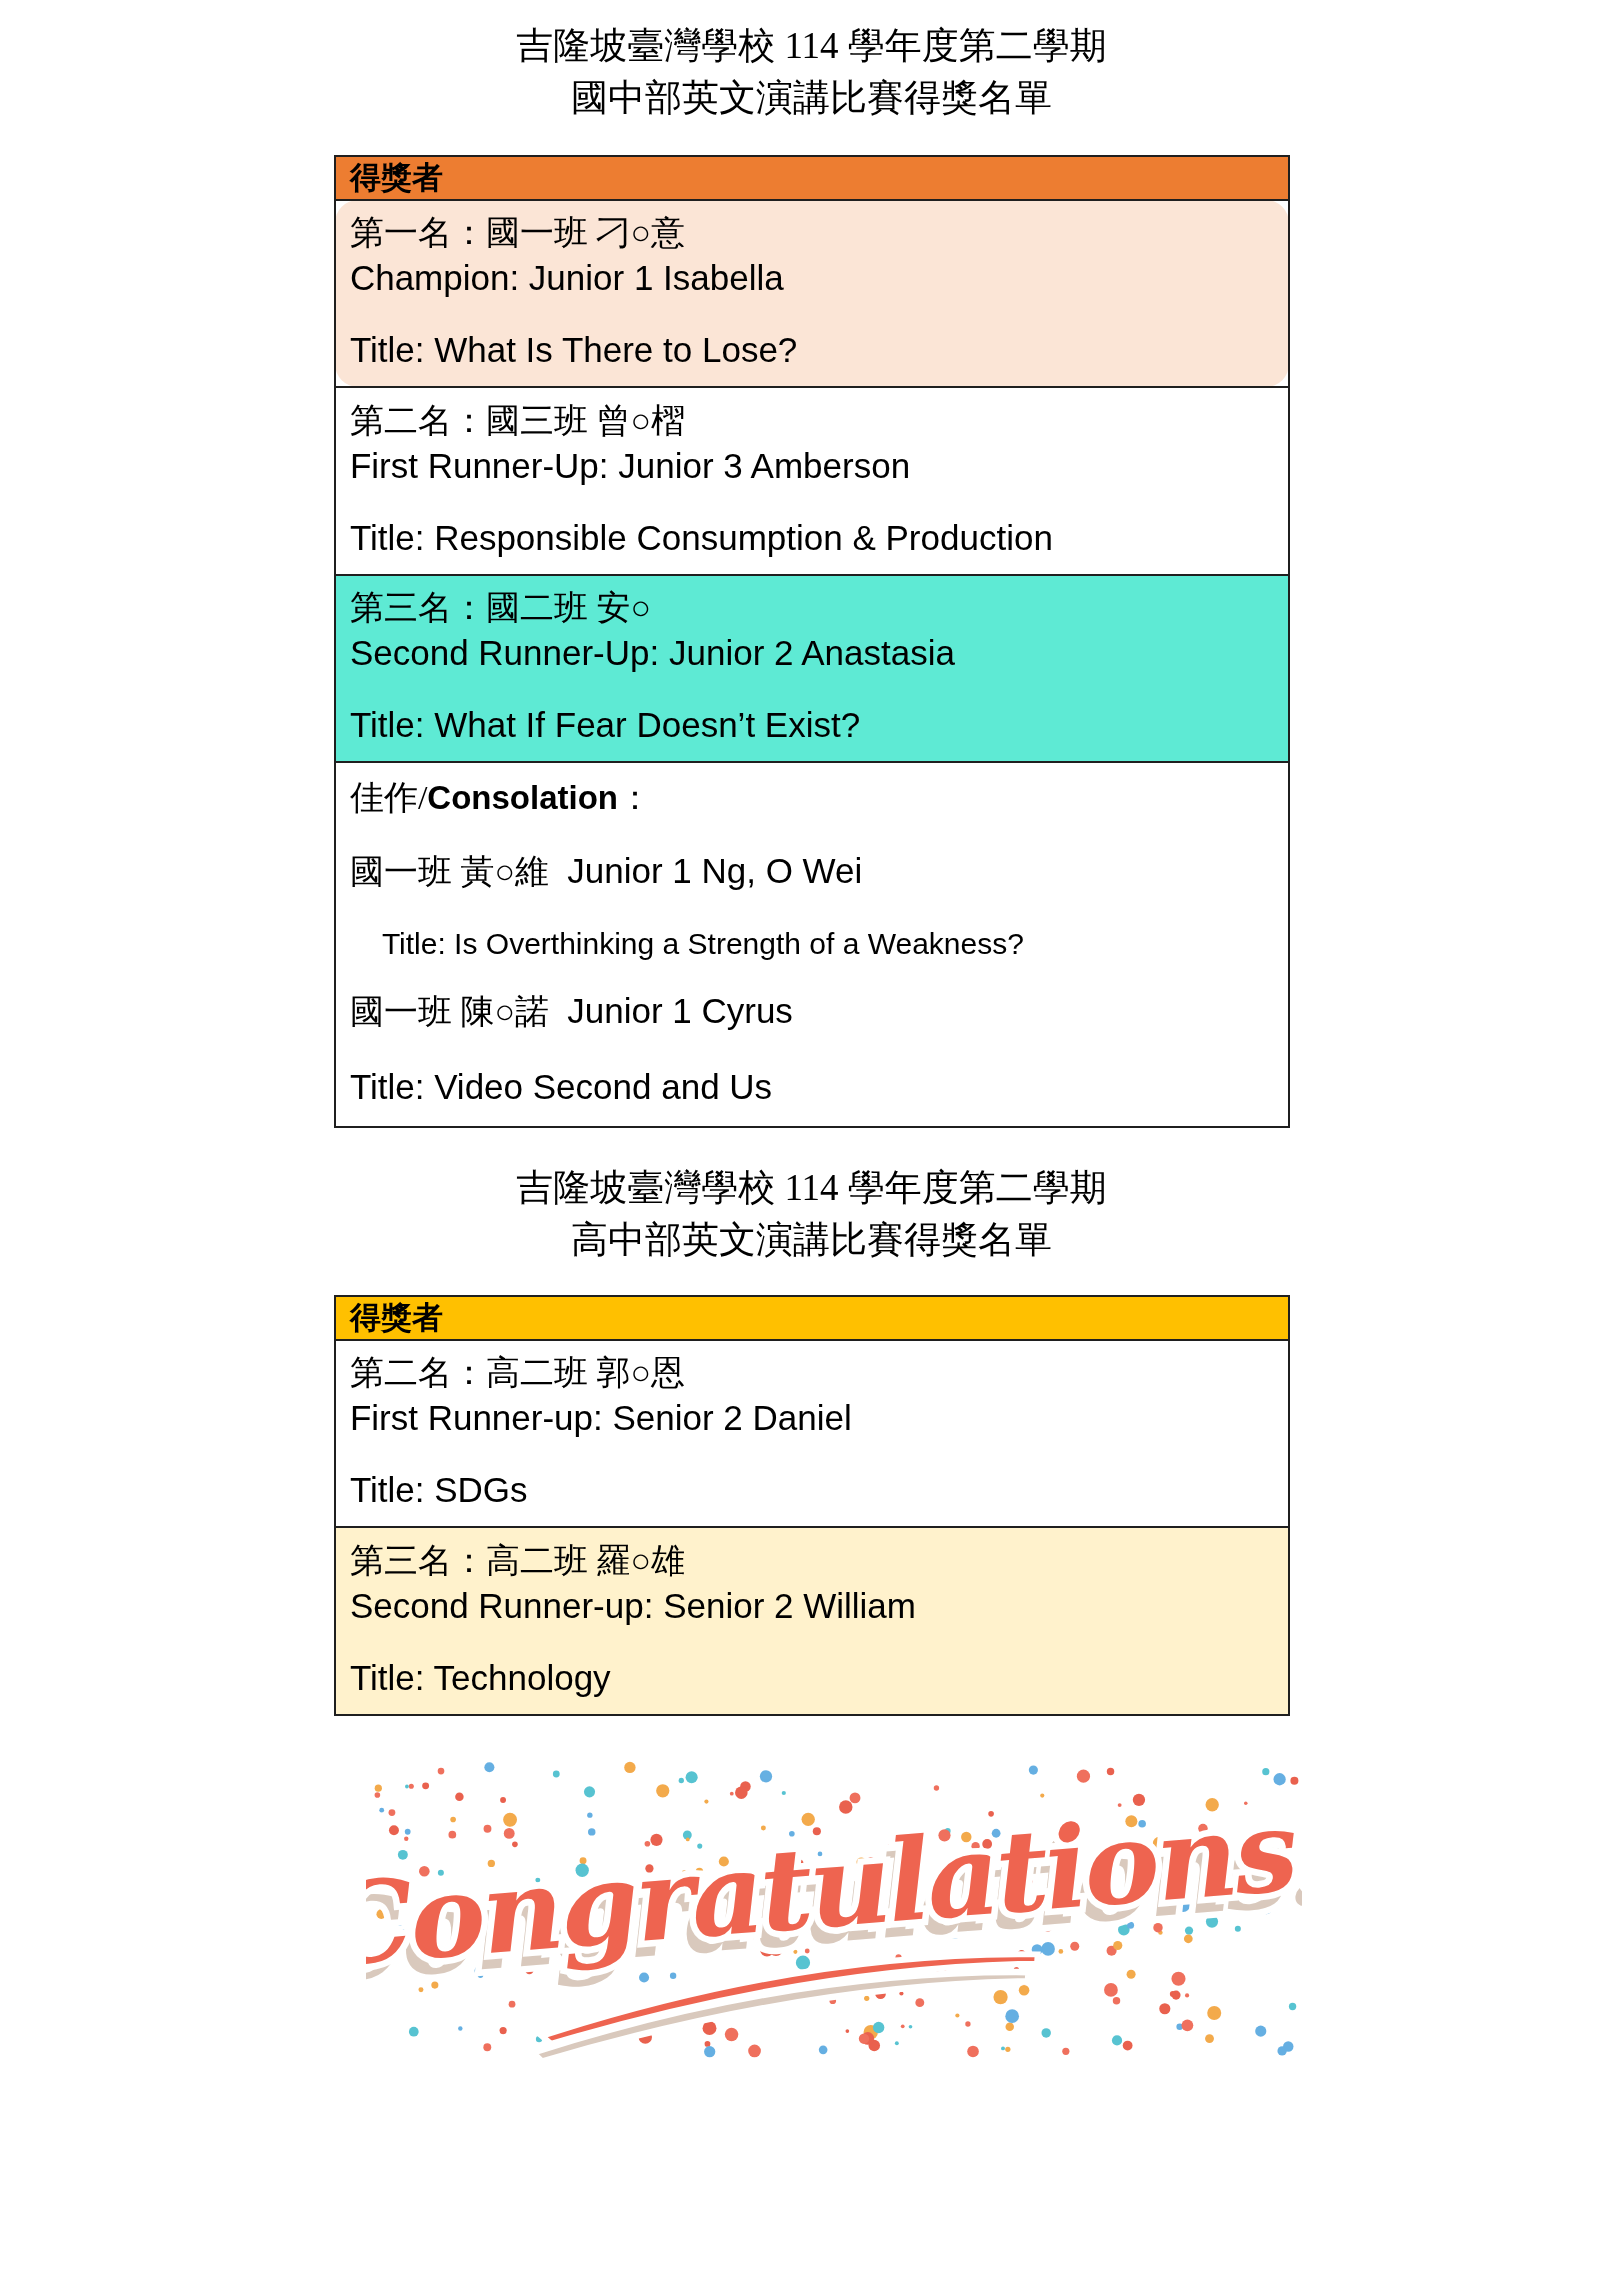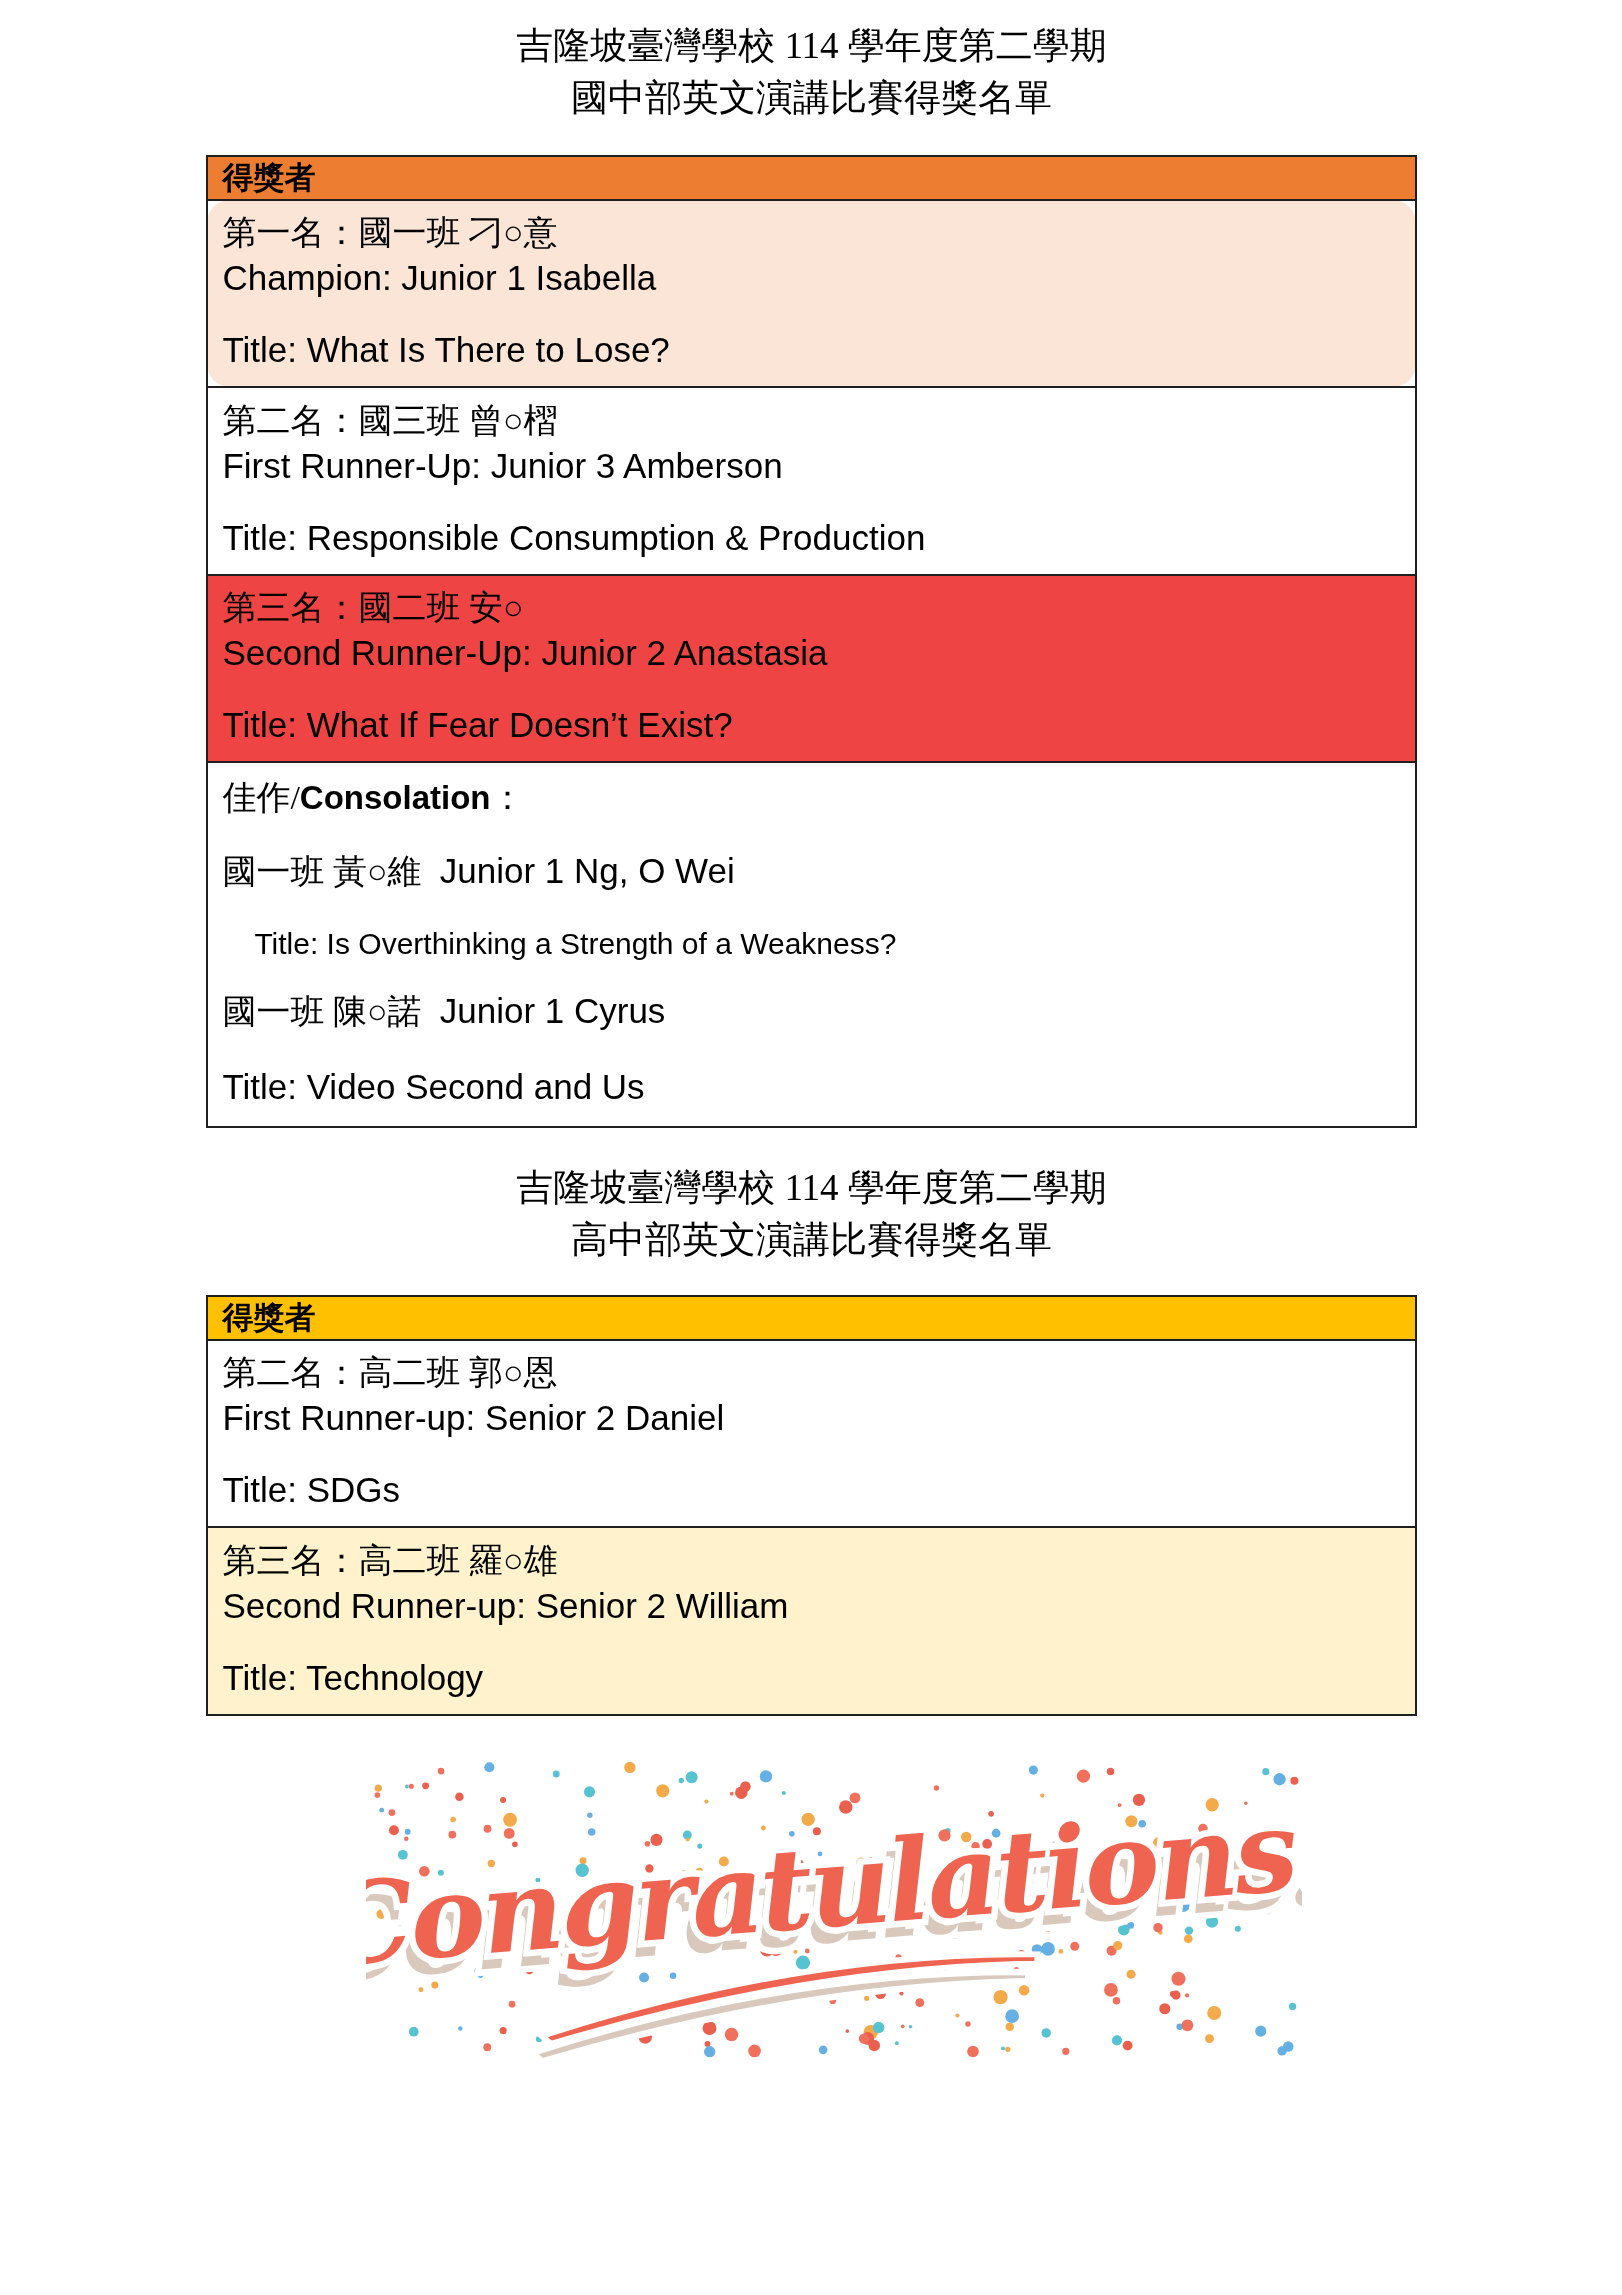--- a/index.html
+++ b/index.html
@@ -14,21 +14,21 @@
   }
   .doc-title{
     margin-top:19.6px;
     text-align:center;
     font-family:"Liberation Serif","DejaVu Serif",serif;
     font-size:37px;
     line-height:52px;
     color:#000;
   }
   .award-table{
-    width:1211px;
+    width:956px;
     margin:31px auto 0 auto;
     border-collapse:collapse;
     table-layout:fixed;
   }
   .award-table th,.award-table td{
     border:2px solid #1f1f1f;
     text-align:left;
     vertical-align:top;
     padding:0;
   }
@@ -124,21 +124,21 @@
         <div class="cell-inner">
           <div class="line-cn">第二名：國三班 曾○槢</div>
           <div class="line-en">First Runner-Up: Junior 3 Amberson</div>
           <div class="sp40"></div>
           <div class="line-title">Title: Responsible Consumption &amp; Production</div>
         </div>
       </td>
     </tr>
 
     <tr>
-      <td style="background-color: #ef4444; margin-left: 37px;">
+      <td style="background-color: #5eead4; margin-left: 37px;">
         <div class="cell-inner">
           <div class="line-cn">第三名：國二班 安○</div>
           <div class="line-en">Second Runner-Up: Junior 2 Anastasia</div>
           <div class="sp40"></div>
           <div class="line-title">Title: What If Fear Doesn’t Exist?</div>
         </div>
       </td>
     </tr>
 
     <tr>

